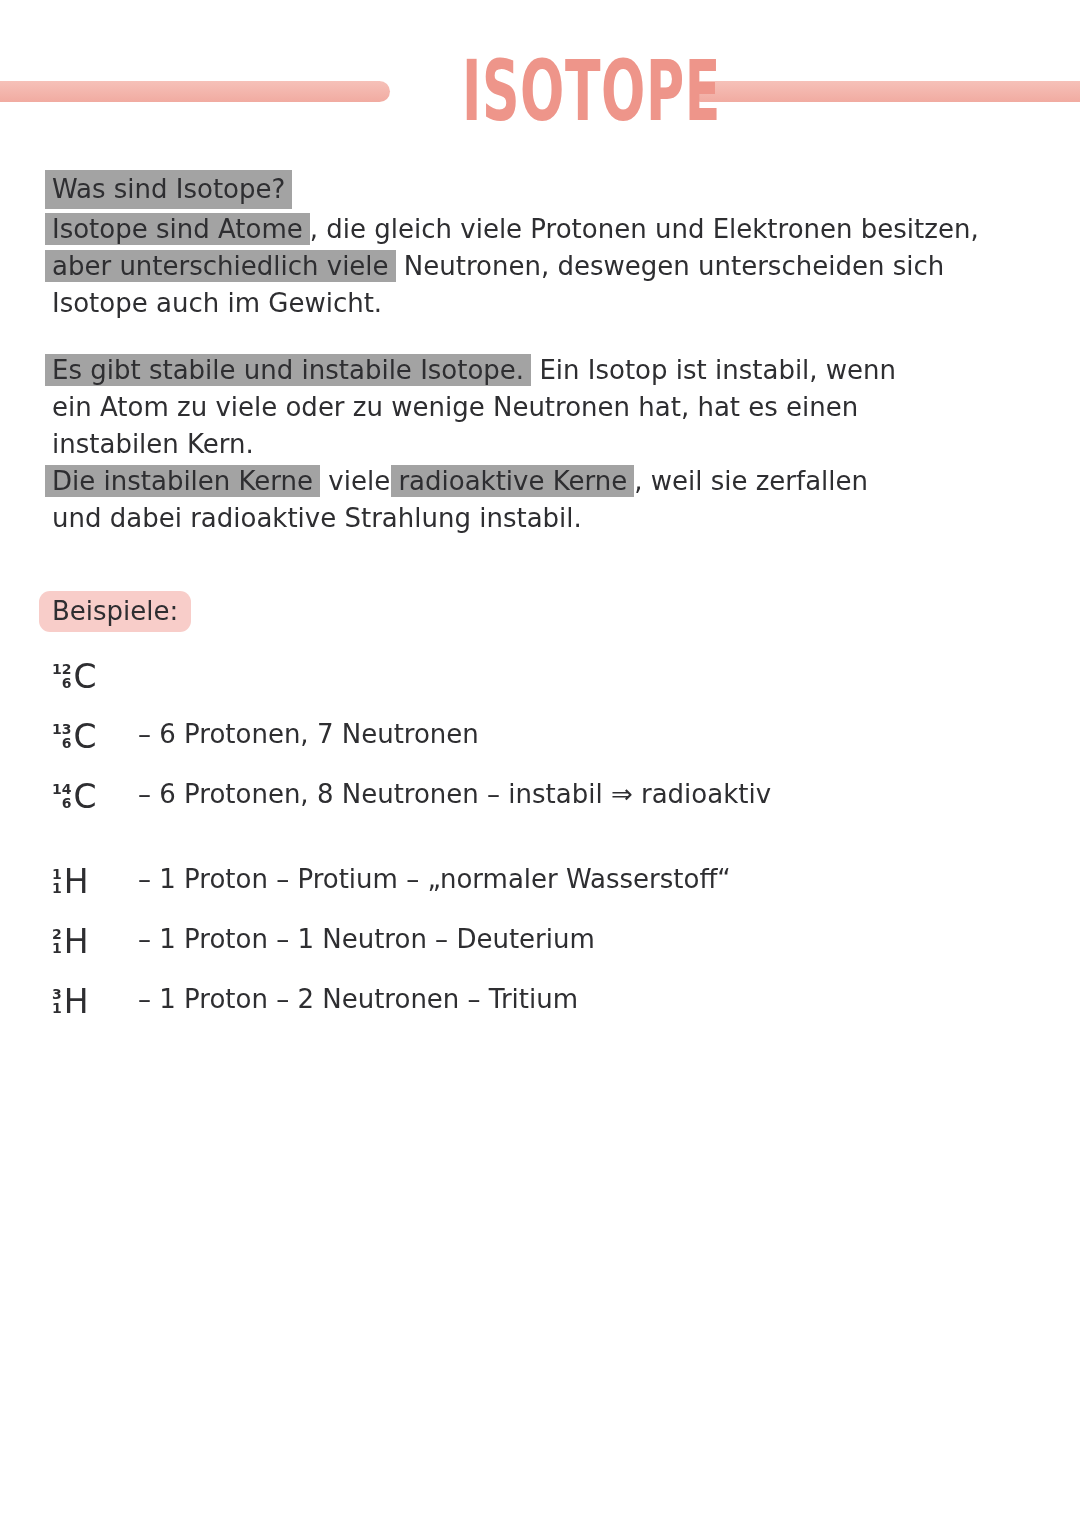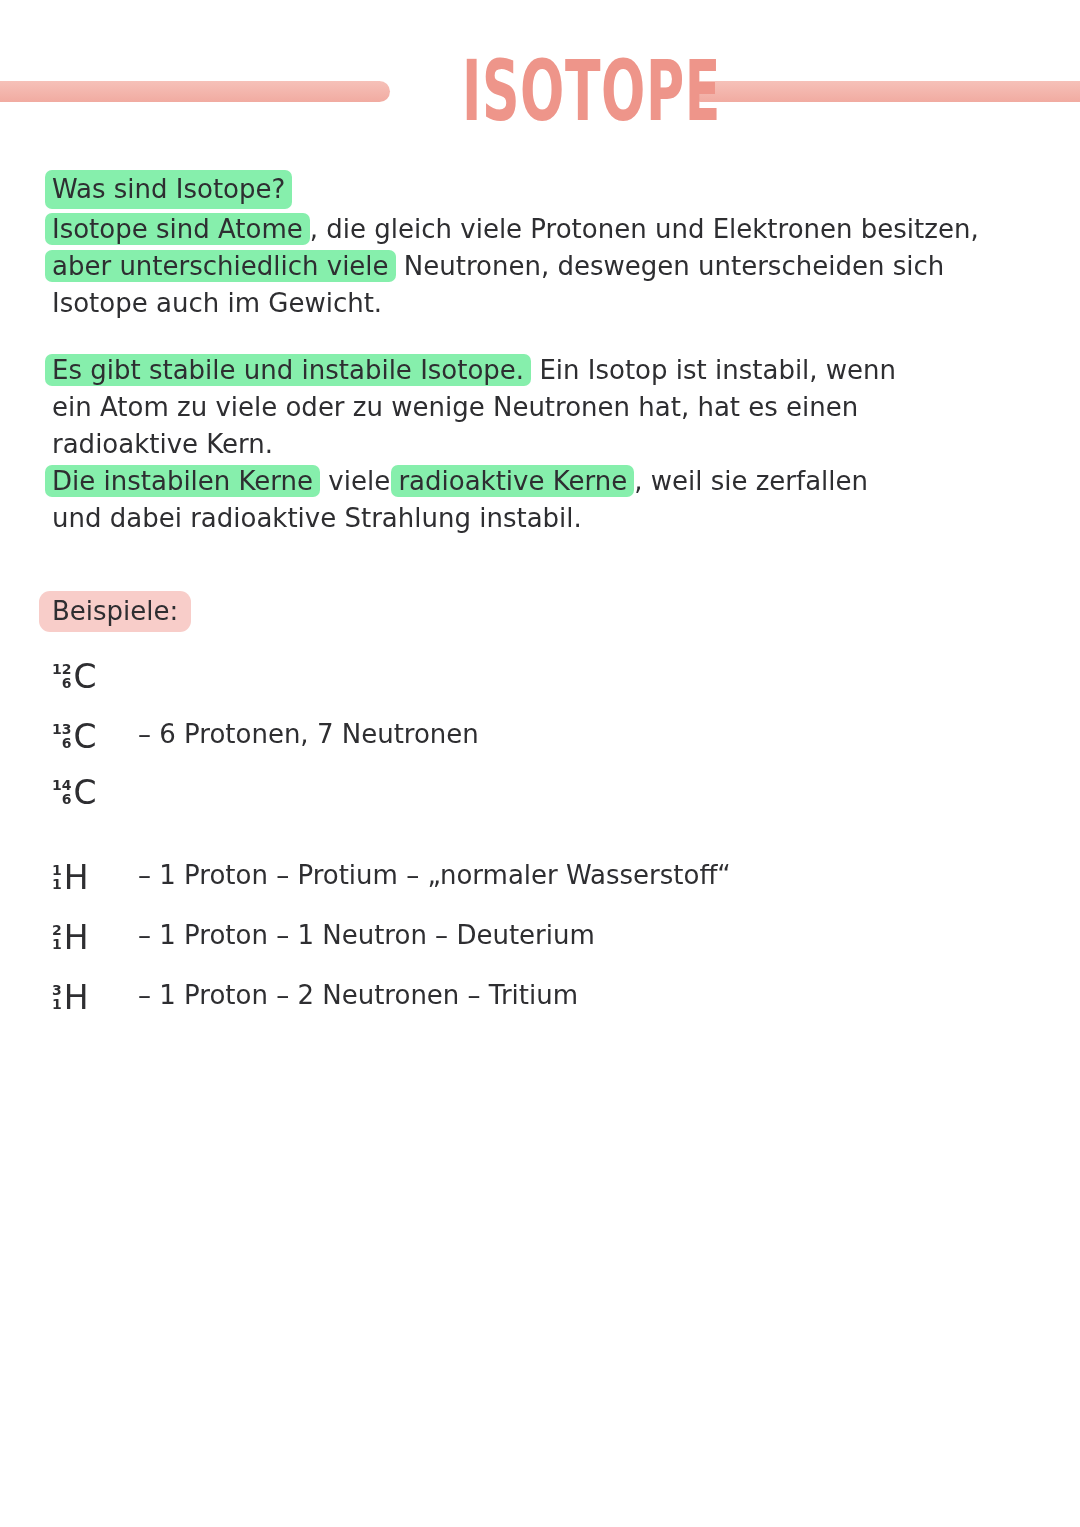--- a/index.html
+++ b/index.html
@@ -51,22 +51,22 @@
     line-height: 37px;
   }
   .line { white-space: nowrap; }
 
   .section-intro     { margin-top: 38px; }
   .section-stability { margin-top: 30px; }
   .section-examples  { margin-top: 54px; }
   .section-facts     { margin-top: 58px; }
 
   .hl-light {
-    background: #86efac;
-    border-radius: 7px;
+    background: #a3a3a3;
+    border-radius: 0;
     padding: 1px 7px;
     margin-left: -7px;
   }
   .hl-strong {
     background: #f8cdc9;
     border-radius: 11px;
     padding: 2px 13px;
     margin-left: -13px;
   }
   .section-heading { display: inline-block; margin-bottom: 2px; }
@@ -132,21 +132,21 @@
     </section>
 
     <section class="section-stability">
       <div class="line">
         <span class="hl-light">Es gibt stabile und instabile Isotope.</span><span> Ein Isotop ist instabil, wenn</span>
       </div>
       <div class="line">
         <span>ein Atom zu viele oder zu wenige Neutronen hat, hat es einen</span>
       </div>
       <div class="line">
-        <span>radioaktive Kern.</span>
+        <span>instabilen Kern.</span>
       </div>
       <div class="line">
         <span class="hl-light">Die instabilen Kerne</span><span> viele </span><span class="hl-light">radioaktive Kerne</span><span>, weil sie zerfallen</span>
       </div>
       <div class="line">
         <span>und dabei radioaktive Strahlung instabil.</span>
       </div>
     </section>
 
     <section class="section-examples">
@@ -178,20 +178,21 @@
         </div>
 
         <div class="iso-row">
           <span class="nuclide">
             <span class="nums">
               <span>14</span>
               <span>6</span>
             </span>
             <span class="sym">C</span>
           </span>
+          <span>–  6 Protonen, 8 Neutronen – instabil ⇒ radioaktiv</span>
         </div>
 
       </div>
 
       <div class="iso-block-hydrogen">
 
         <div class="iso-row">
           <span class="nuclide">
             <span class="nums">
               <span>1</span>

